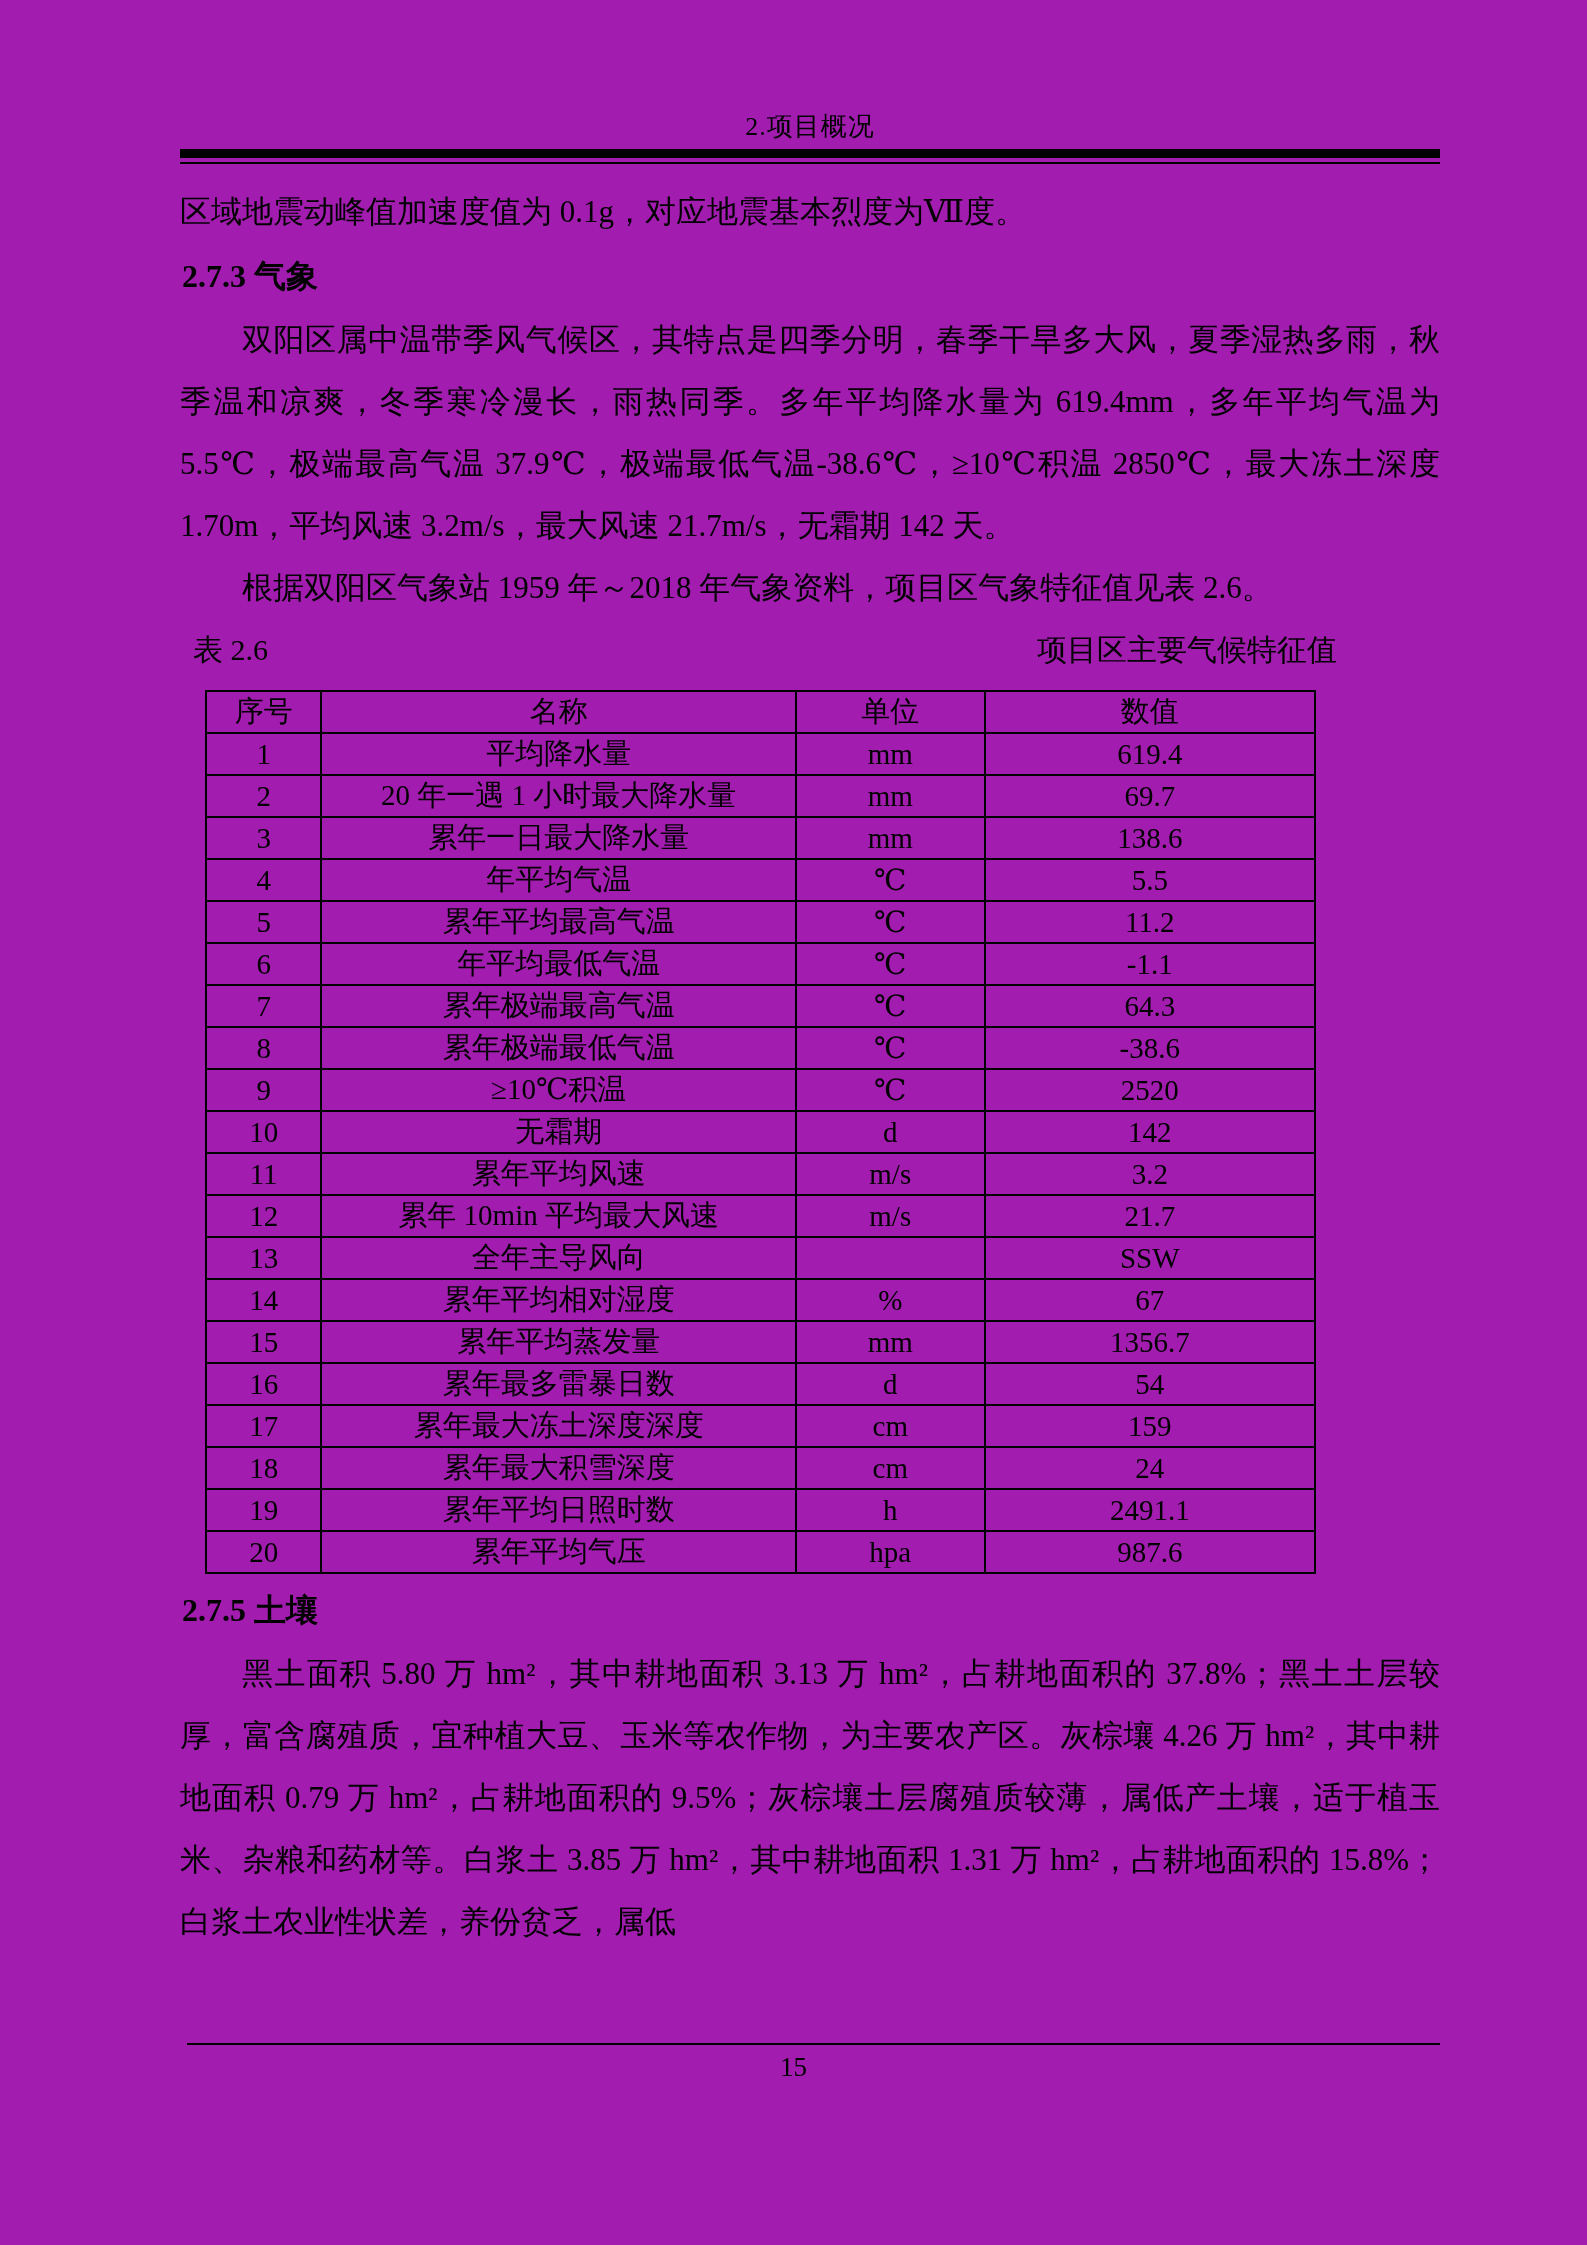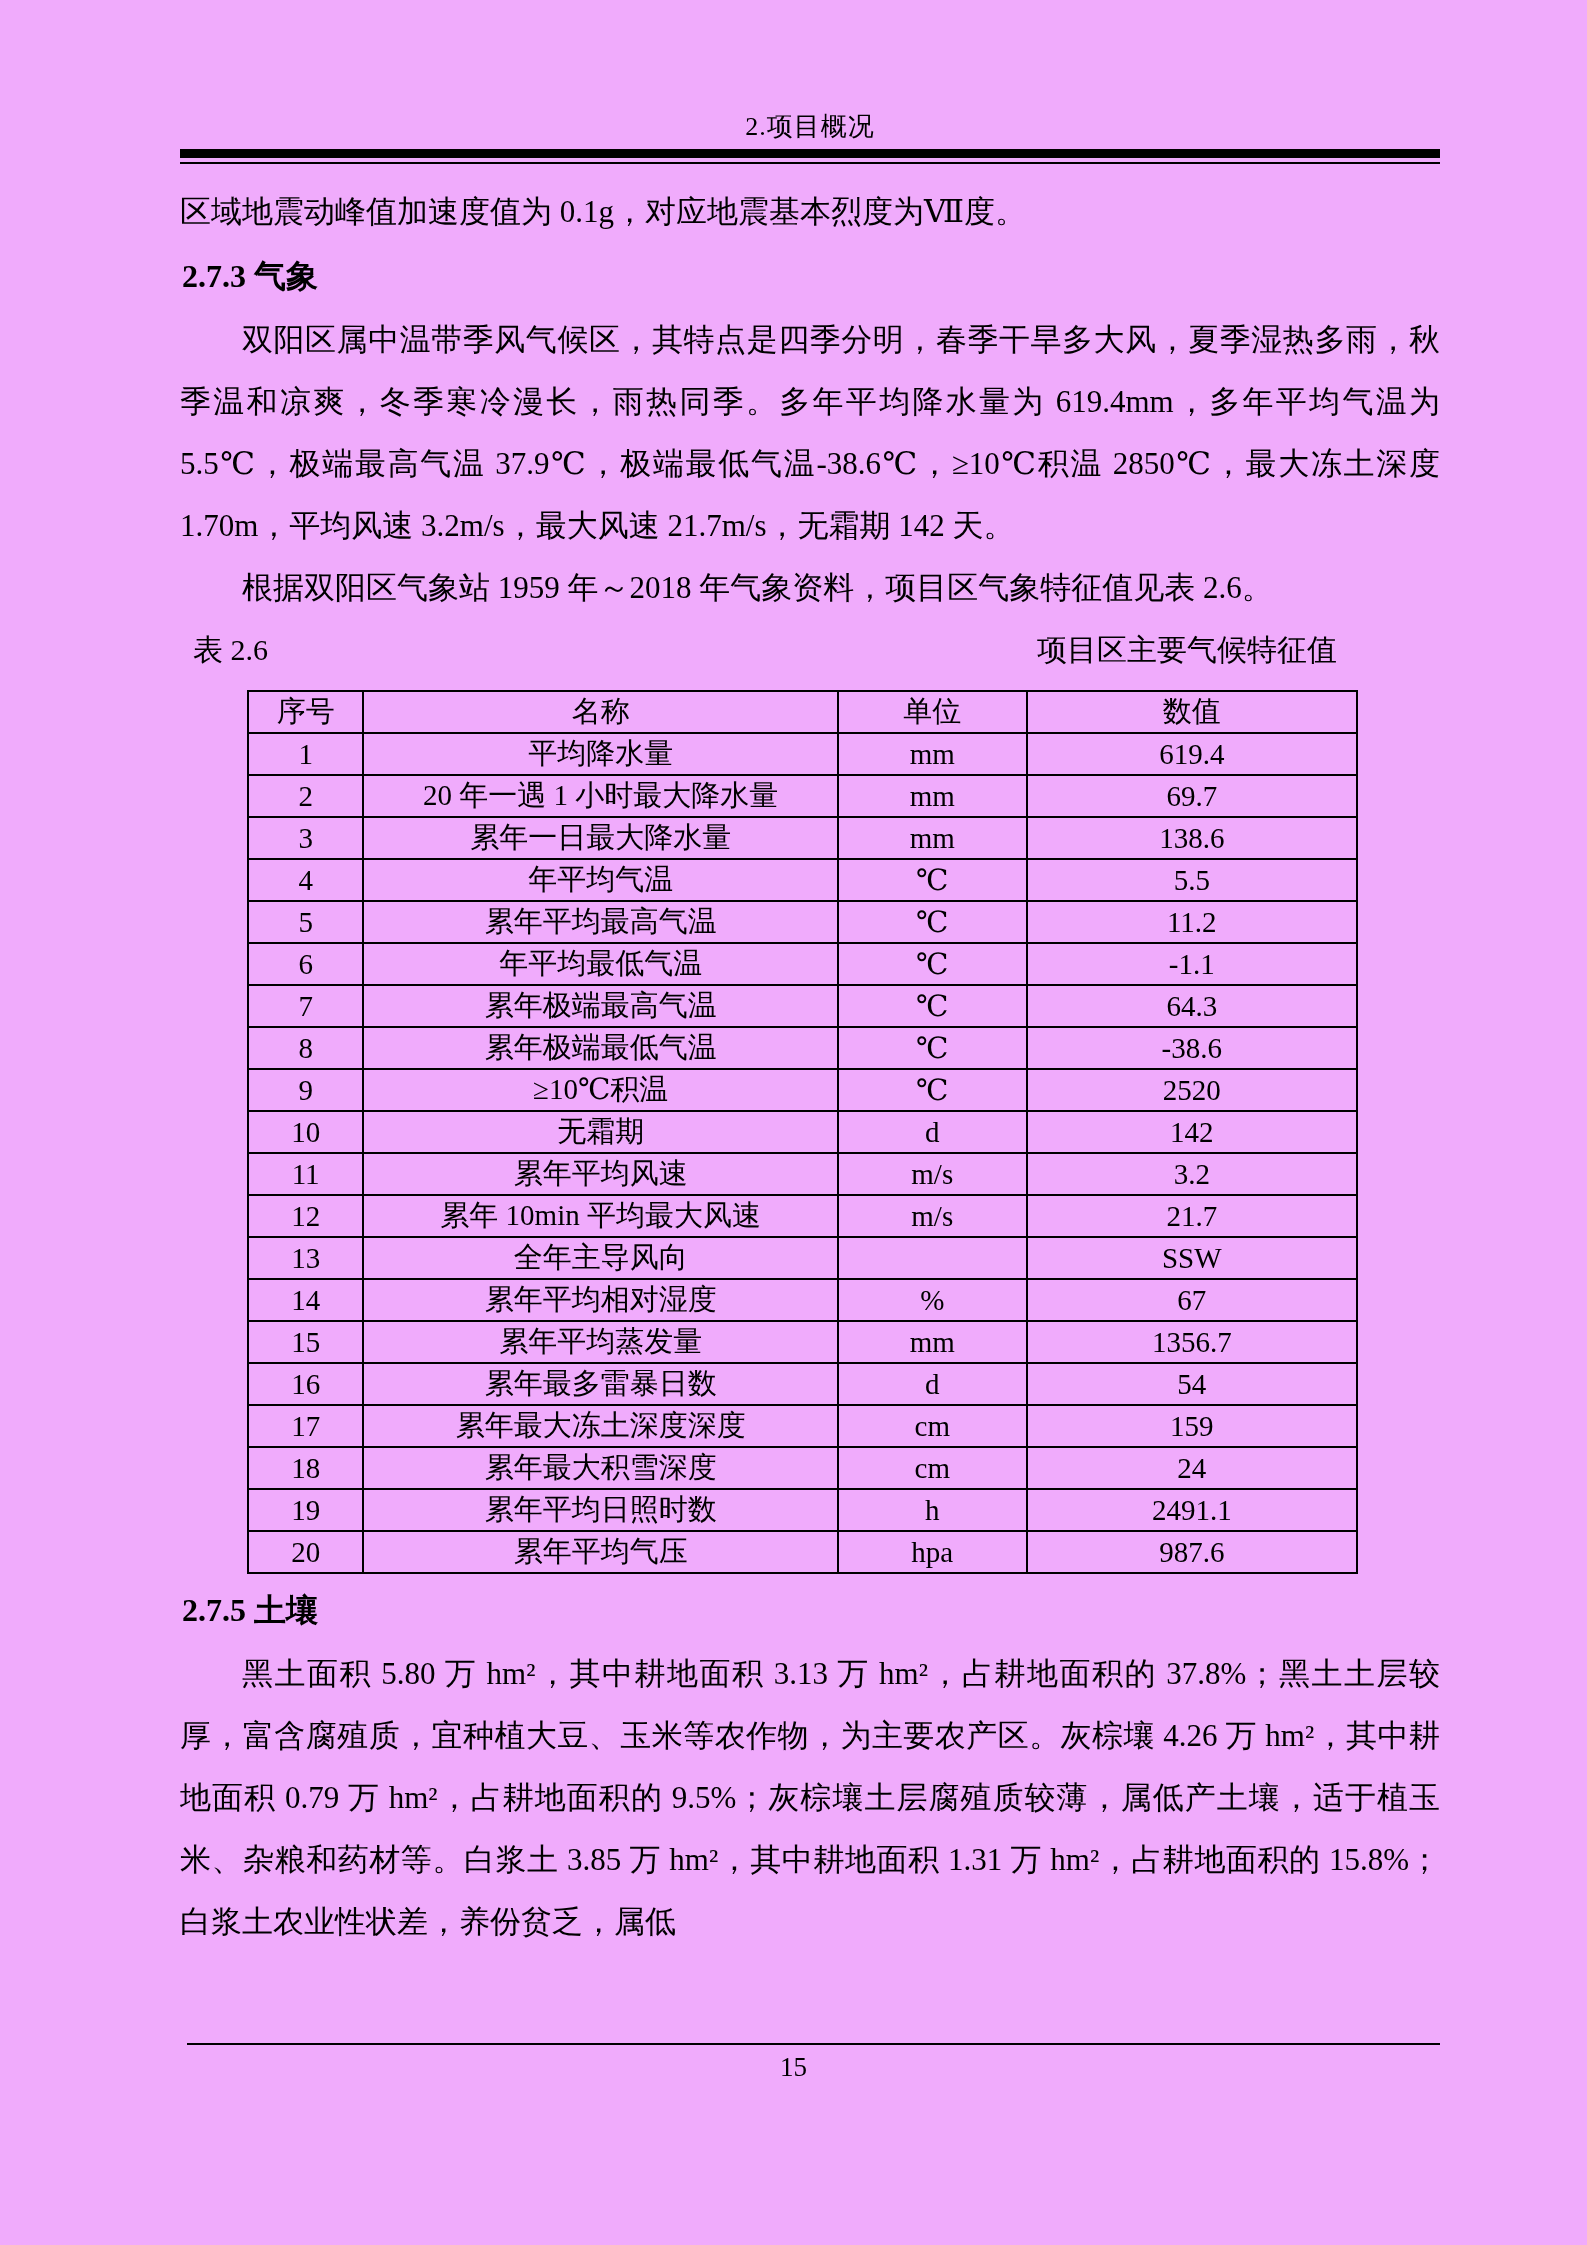--- a/index.html
+++ b/index.html
@@ -1,20 +1,20 @@
 <!DOCTYPE html>
 <html><head>
 <meta charset="utf-8">
 <style>
   html,body{margin:0;padding:0;background:#888;}
   .page{
     position:relative;
     width:1587px;height:2245px;
     margin:0 auto;
-    background:#f0abfc;
+    background:#a21caf;
     font-family:"Liberation Serif","DejaVu Serif",serif;
     color:#000;
     overflow:hidden;
   }
   .content{position:absolute;left:180px;top:0;width:1260px;}
   .doc-header-title{
     margin-top:110px;
     text-align:center;
     font-size:26px;line-height:34px;
     letter-spacing:1px;
@@ -35,21 +35,21 @@
   }
   .table-caption{
     position:relative;
     font-size:30px;line-height:62px;
     font-weight:normal;
     margin:0;
   }
   .table-caption .cap-label{position:absolute;left:13px;top:0;}
   .table-caption .cap-title{display:block;margin-left:46px;width:1111px;text-align:right;}
   table.climate{
-    margin-top:9px;margin-left:67px;
+    margin-top:9px;margin-left:25px;
     border-collapse:collapse;
     width:1111px;height:792px;
     table-layout:fixed;
   }
   table.climate th, table.climate td{
     border:2px solid #000;
     font-weight:normal;
     font-size:29px;
     text-align:center;vertical-align:middle;
     padding:0;

